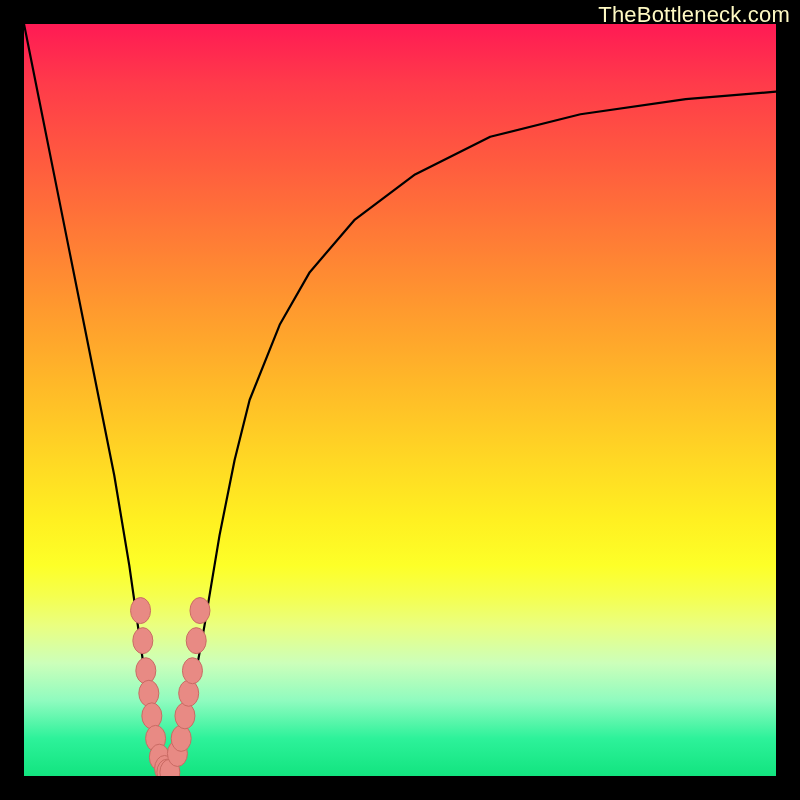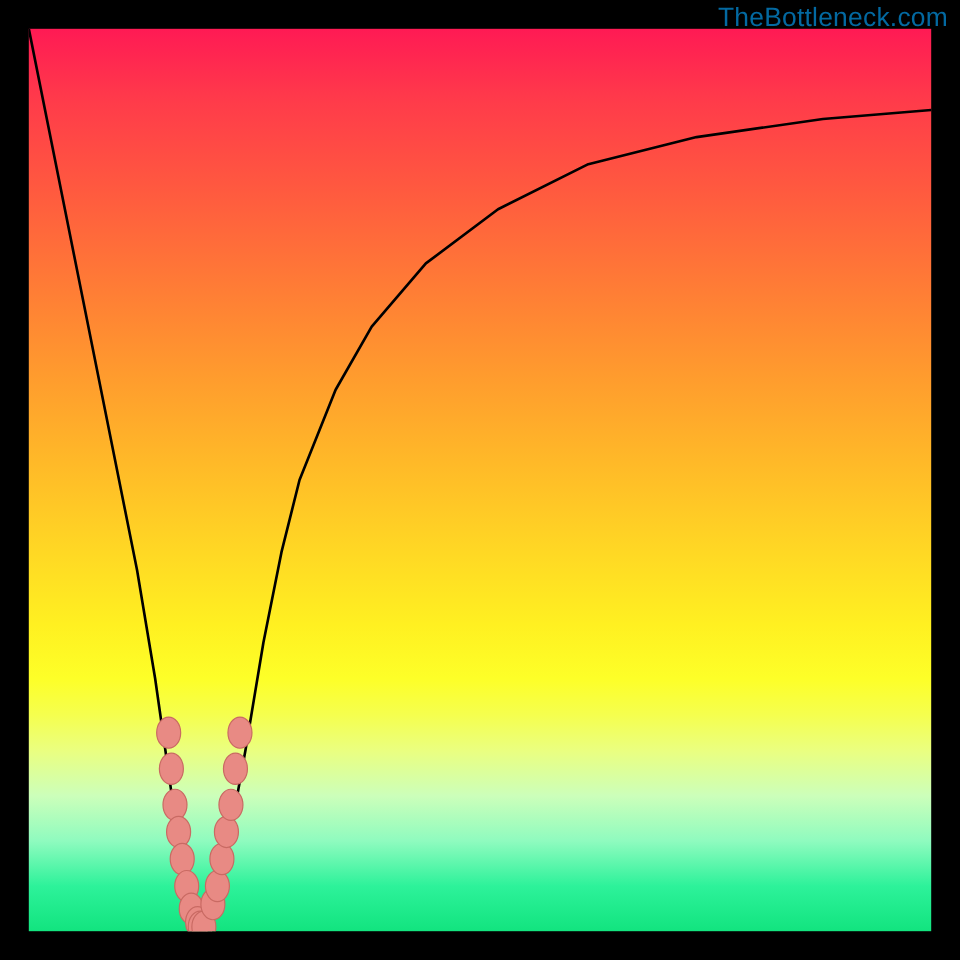--- a/index.html
+++ b/index.html
@@ -40,21 +40,21 @@
       #ccffba 85%,
       #8ffbbf 90%,
       #2df29a 95%,
       #12e47f 100%
     );
   }
   .watermark {
     position: absolute;
     top: 2px;
     right: 10px;
-    color: #0369a1;
+    color: #fef9c3;
     font-size: 22px;
     font-weight: 500;
     letter-spacing: 0.2px;
     user-select: none;
   }
 </style>
 </head>
 <body>
 
 <div class="frame">

